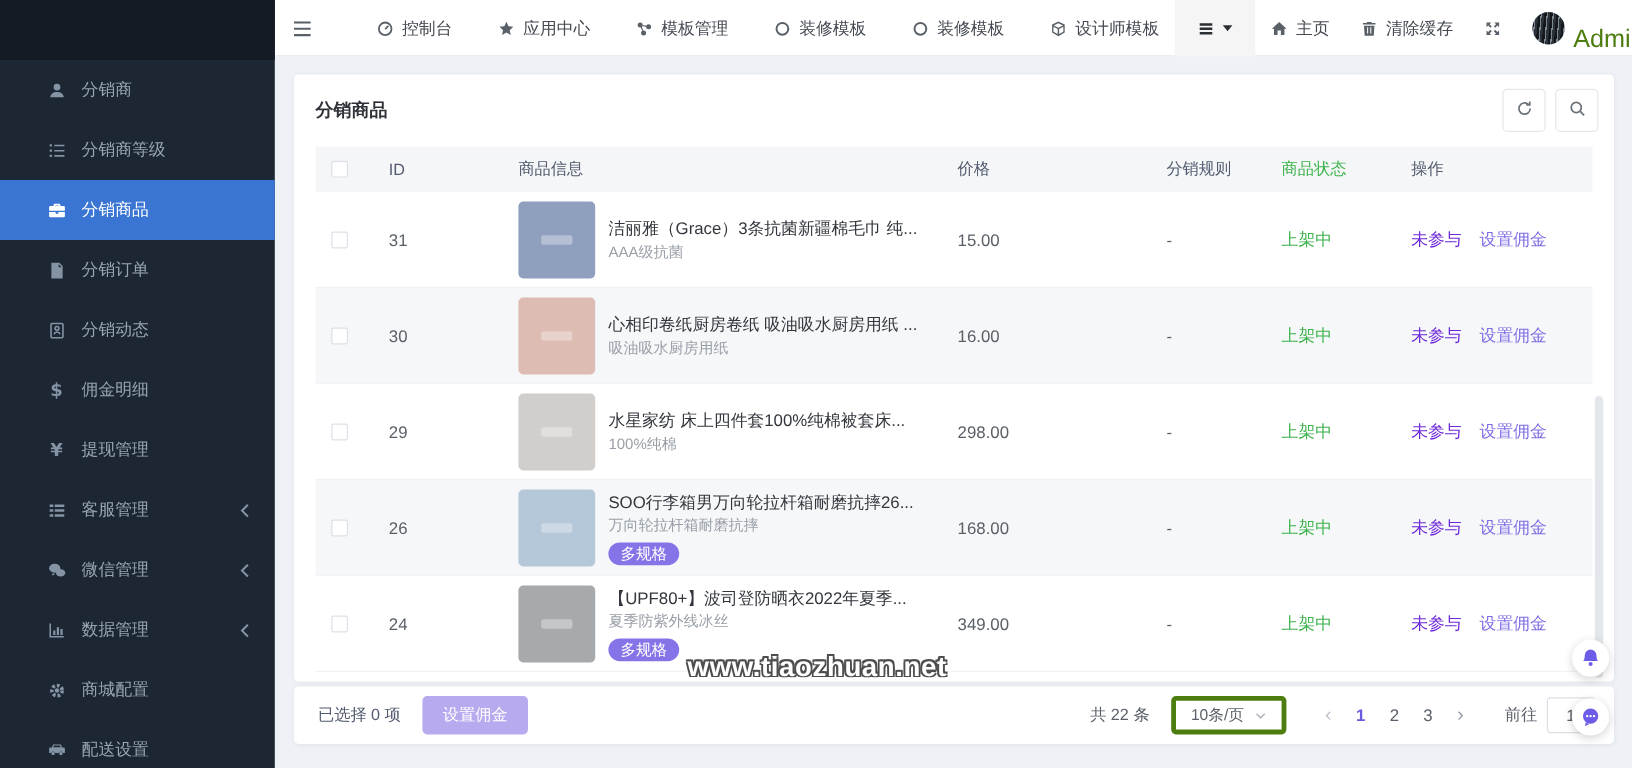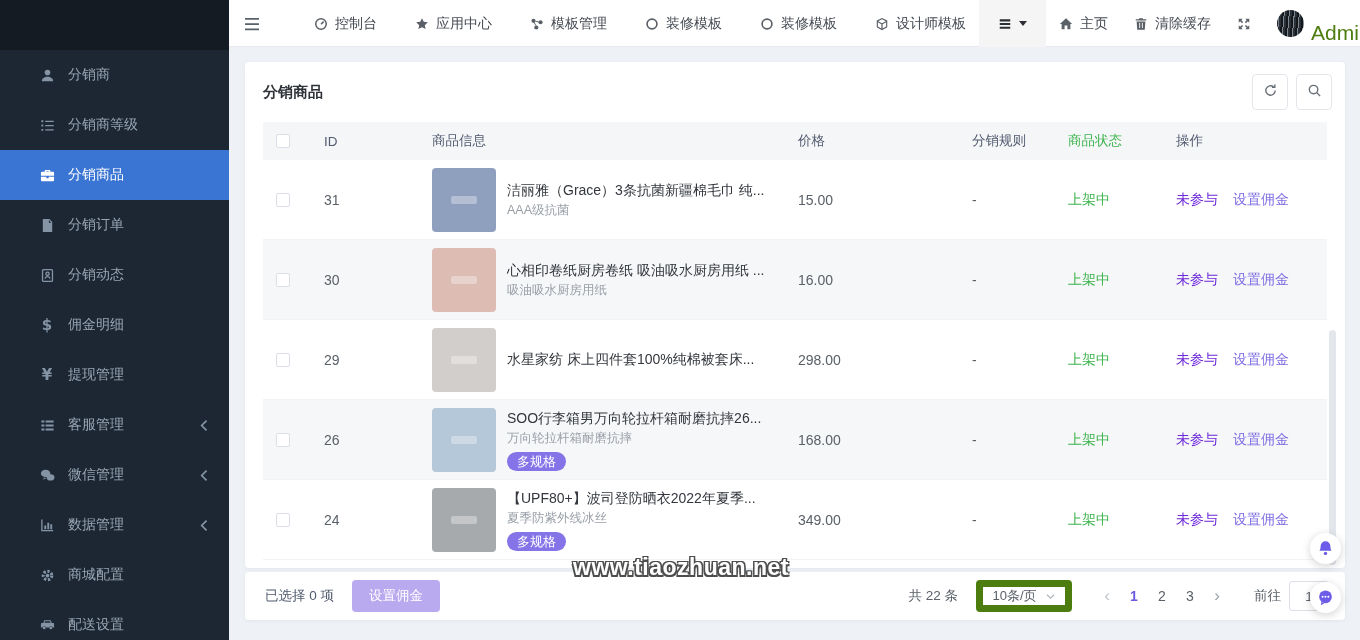--- a/index.html
+++ b/index.html
@@ -82,37 +82,37 @@
 
   
   .footer-bar { position:absolute; left:245px; top:572px; width:1100px; height:48px; background:#fff;
     border-radius:4px; box-shadow:0 1px 4px rgba(0,0,0,.05); display:flex; align-items:center;
     padding:0 16px 0 20px; z-index:6; }
   .selected-label { font-size:13.5px; color:#515a6e; }
   .commission-btn { margin-left:18px; background:#b9a9ee; border:none; color:#fff; font-size:13.5px;
     height:32px; padding:0 17px; border-radius:4px; cursor:pointer; font-family:inherit; }
   .foot-right { margin-left:auto; display:flex; align-items:center; }
   .total-label { font-size:13.5px; color:#5a6068; margin-right:18px; }
-  .page-size-select { width:96px; height:32px; border:7px solid #4d7c0f; border-radius:4px;
+  .page-size-select { width:96px; height:32px; border:4px solid #4d7c0f; border-radius:4px;
     display:flex; align-items:center; justify-content:center; gap:8px; font-size:13px; color:#5a6068;
     cursor:pointer; background:#fff; }
   .page-size-select svg { width:11px; height:11px; color:#b3b7bd; }
   .pager { display:flex; align-items:center; margin:0 10px 0 22px; }
   .page-arrow { background:none; border:none; font-size:17px; color:#c0c4cc; width:26px; cursor:pointer;
     font-family:inherit; }
   .page-arrow.next { color:#9aa0a8; }
   .page-num { background:none; border:none; min-width:28px; height:30px; font-size:14px; color:#5a6068;
     cursor:pointer; font-family:inherit; }
   .page-num.active { color:#6a5be0; font-weight:bold; }
   .goto-label { font-size:13.5px; color:#5a6068; margin:0 8px 0 14px; }
   .goto-input { width:40px; height:30px; border:1px solid #dcdfe6; border-radius:3px; text-align:center;
     font-size:13.5px; color:#5a6068; font-family:inherit; }
 
   
-  .watermark { position:absolute; left:573px; top:554px; z-index:40; font-size:23px; font-weight:bold;
+  .watermark { position:absolute; left:573px; top:542px; z-index:40; font-size:23px; font-weight:bold;
     color:#ffffff; letter-spacing:.5px;
     text-shadow:-1.5px -1.5px 0 #4e4e4e, 1.5px -1.5px 0 #4e4e4e, -1.5px 1.5px 0 #4e4e4e,
       1.5px 1.5px 0 #4e4e4e, 0 1.5px 0 #4e4e4e, 0 -1.5px 0 #4e4e4e; }
   .float-btn { position:absolute; width:31px; height:31px; border-radius:50%; background:#fff;
     box-shadow:0 2px 8px rgba(0,0,0,.18); display:flex; align-items:center; justify-content:center;
     color:#6c5ce7; cursor:pointer; z-index:50; }
   .float-btn svg { width:17px; height:17px; }
   .float-bell { left:1310px; top:533px; }
   .float-chat { left:1310px; top:582px; }
 </style>
@@ -428,20 +428,21 @@
     <div class="cell c-check">
           <span class="checkbox"></span>
         </div>
     <div class="cell c-id">29</div>
     <div class="cell c-info">
       <div class="thumb" style="background:#d2cecb">
             <span class="thumb-mark"></span>
           </div>
       <div class="meta">
         <div class="p-title">水星家纺 床上四件套100%纯棉被套床...</div>
+        <div class="p-sub">100%纯棉</div>
 
       </div>
     </div>
     <div class="cell c-price">298.00</div>
     <div class="cell c-rule">-</div>
     <div class="cell c-status">上架中</div>
     <div class="cell c-action">
       <span class="participation">未参与</span>
       <a class="set-commission-link">设置佣金</a>
     </div>

